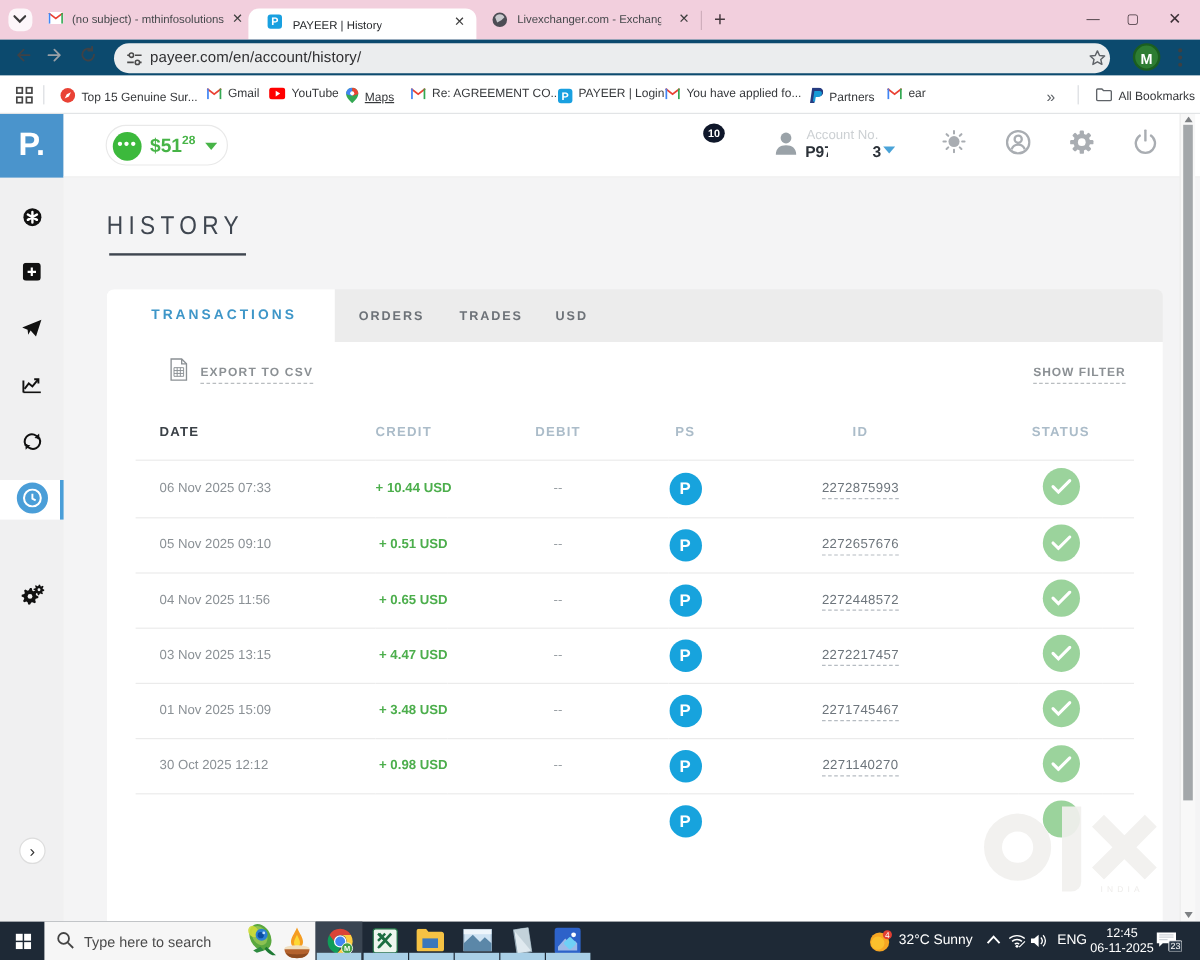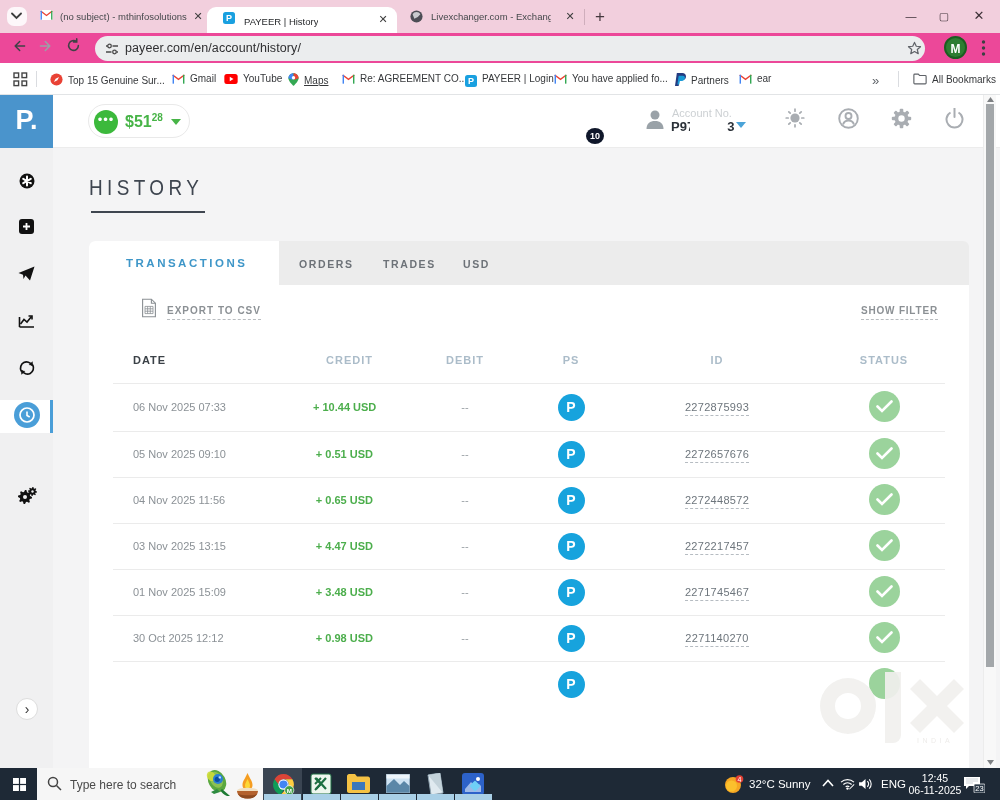--- a/index.html
+++ b/index.html
@@ -15,21 +15,21 @@
 #tab3 { left:398px; width:175px; }
 .tabtext { position:absolute; top:10.5px; white-space:nowrap; overflow:hidden; }
 #activetab { position:absolute; left:207px; top:7px; width:190px; height:26px; background:#fff; border-radius:9px 9px 0 0; }
 .tabx { position:absolute; top:10px; width:12px; height:12px; color:#3f3f3f; font-size:11px; line-height:12px; text-align:center; }
 .favicon16 { position:absolute; top:8px; width:16px; height:16px; }
 #newtab { position:absolute; left:592px; top:9px; width:16px; height:16px; color:#45383e; font-size:17px; line-height:15px; text-align:center;}
 #tabsep { position:absolute; left:584px; top:9px; width:1px; height:16px; background:#cfaebc; }
 .winbtn { position:absolute; top:0; width:40px; height:32px; color:#3d3137; font-size:13px; text-align:center; line-height:32px;}
 
 
-#toolbar { position:absolute; top:33px; left:0; width:1000px; height:30px; background:#ec4899; }
+#toolbar { position:absolute; top:33px; left:0; width:1000px; height:30px; background:#0c4a6e; }
 #addressbar { position:absolute; left:95px; top:3px; width:830px; height:25px; background:#ebedee; border-radius:13px; }
 #urltext { position:absolute; left:30px; top:5px; font-size:12.5px; color:#2f2f31; letter-spacing:0.1px;}
 .navicon { position:absolute; top:4px; }
 #avatar { position:absolute; left:944px; top:3px; width:23px; height:23px; border-radius:50%; background:#2e7d32; color:#fff; font-size:12px; font-weight:bold; text-align:center; line-height:23px; border:2px solid #1b5e20;}
 
 
 #bookmarks { position:absolute; top:63px; left:0; width:1000px; height:32px; background:#fff; border-bottom:1px solid #e2e4e6; }
 .bm { position:absolute; top:10px; height:16px; font-size:10px; color:#36383b; white-space:nowrap; }
 .bm .bmi { display:inline-block; vertical-align:-2px; margin-right:5px; }
 
@@ -41,21 +41,21 @@
 #sbactive { position:absolute; left:0; top:305px; width:53px; height:33px; background:#fff; border-right:3px solid #4a9ed8; }
 #sbchev { position:absolute; left:16px; top:603px; width:22px; height:22px; border:1px solid #ddd; border-radius:50%; background:#fff; color:#333; text-align:center; line-height:20px; font-size:14px; }
 
 
 #siteheader { position:absolute; left:53px; top:0; width:947px; height:53px; background:#fff; border-bottom:1px solid #ececec; }
 #balpill { position:absolute; left:35px; top:9px; width:102px; height:34px; border:1px solid #e9e9e9; border-radius:18px; background:#fff; }
 #balgreen { position:absolute; left:5px; top:5px; width:24px; height:24px; background:#3cb93c; border-radius:50%; color:#fff; text-align:center; line-height:20px; font-size:13px; letter-spacing:1px; }
 #balamt { position:absolute; left:36px; top:7px; color:#47b447; font-size:16px; font-weight:bold; }
 #balamt sup { font-size:10px; }
 #balcaret { position:absolute; left:82px; top:14px; width:0; height:0; border-left:5px solid transparent; border-right:5px solid transparent; border-top:6px solid #47b447; }
-#notif { position:absolute; left:533px; top:33px; width:18px; height:16px; background:#0f172a; border-radius:50%; color:#fff; font-size:9px; font-weight:bold; text-align:center; line-height:16px; }
+#notif { position:absolute; left:533px; top:8px; width:18px; height:16px; background:#0f172a; border-radius:50%; color:#fff; font-size:9px; font-weight:bold; text-align:center; line-height:16px; }
 #acclabel { position:absolute; left:619px; top:12px; color:#ccd0d3; font-size:11px; }
 #accnum { position:absolute; left:618px; top:24px; color:#2b3138; font-size:13px; font-weight:bold; }
 #accmask { position:absolute; left:637px; top:22px; width:36px; height:16px; background:#fff; }
 #acccaret { position:absolute; left:683px; top:27px; width:0; height:0; border-left:5px solid transparent; border-right:5px solid transparent; border-top:6px solid #4aa3d8; }
 .hicon { position:absolute; top:13px; }
 
 
 #main { position:absolute; left:53px; top:53px; width:930px; height:620px; }
 #htitle { position:absolute; left:36px; top:28px; color:#3f4650; font-size:21.5px; letter-spacing:5px; font-weight:400; transform:scaleX(0.88); transform-origin:left top;}
 #hline { position:absolute; left:38px; top:63px; width:114px; height:2px; background:#3f4650; }
@@ -71,21 +71,21 @@
 #exporttext { position:absolute; left:78px; top:20px; font-size:10px; font-weight:bold; letter-spacing:1px; color:#8b9094; border-bottom:1px dashed #b9bdc0; padding-bottom:3px;}
 #showfilter { position:absolute; left:772px; top:20px; font-size:10px; font-weight:bold; letter-spacing:0.8px; color:#8b9094; border-bottom:1px dashed #b9bdc0; padding-bottom:3px;}
 
 table#tx { position:absolute; left:24px; top:96px; width:832px; border-collapse:collapse; table-layout:fixed; }
 #tx th { font-size:11px; letter-spacing:1px; font-weight:bold; padding:0; height:46px; vertical-align:middle; }
 #tx td { height:46px; padding:0; vertical-align:middle; border-top:1px solid #ebebeb; font-size:11px; }
 #tx tr:nth-child(2) td { height:48px; }
 
 .c-date { width:200px; text-align:left; padding-left:20px !important; }
 .c-credit { width:60px; text-align:right; white-space:nowrap; }
-#tx th.c-credit { text-align:right; }
+#tx th.c-credit { text-align:left; }
 .c-debit { width:184px; text-align:center; }
 .c-ps { width:28px; text-align:center;margin-left:45px; }
 .c-id { width:264px; text-align:center; }
 .c-status { width:70px; text-align:center; }
 .c-fill { width:26px; }
 #tx th.c-date { color:#3b4147; }
 #tx th { color:#abbcc9; }
 #tx td.c-date { color:#8b9196; }
 #tx td.c-credit { color:#4cae4c; font-weight:bold; }
 #tx td.c-debit { color:#9aa0a5; }

